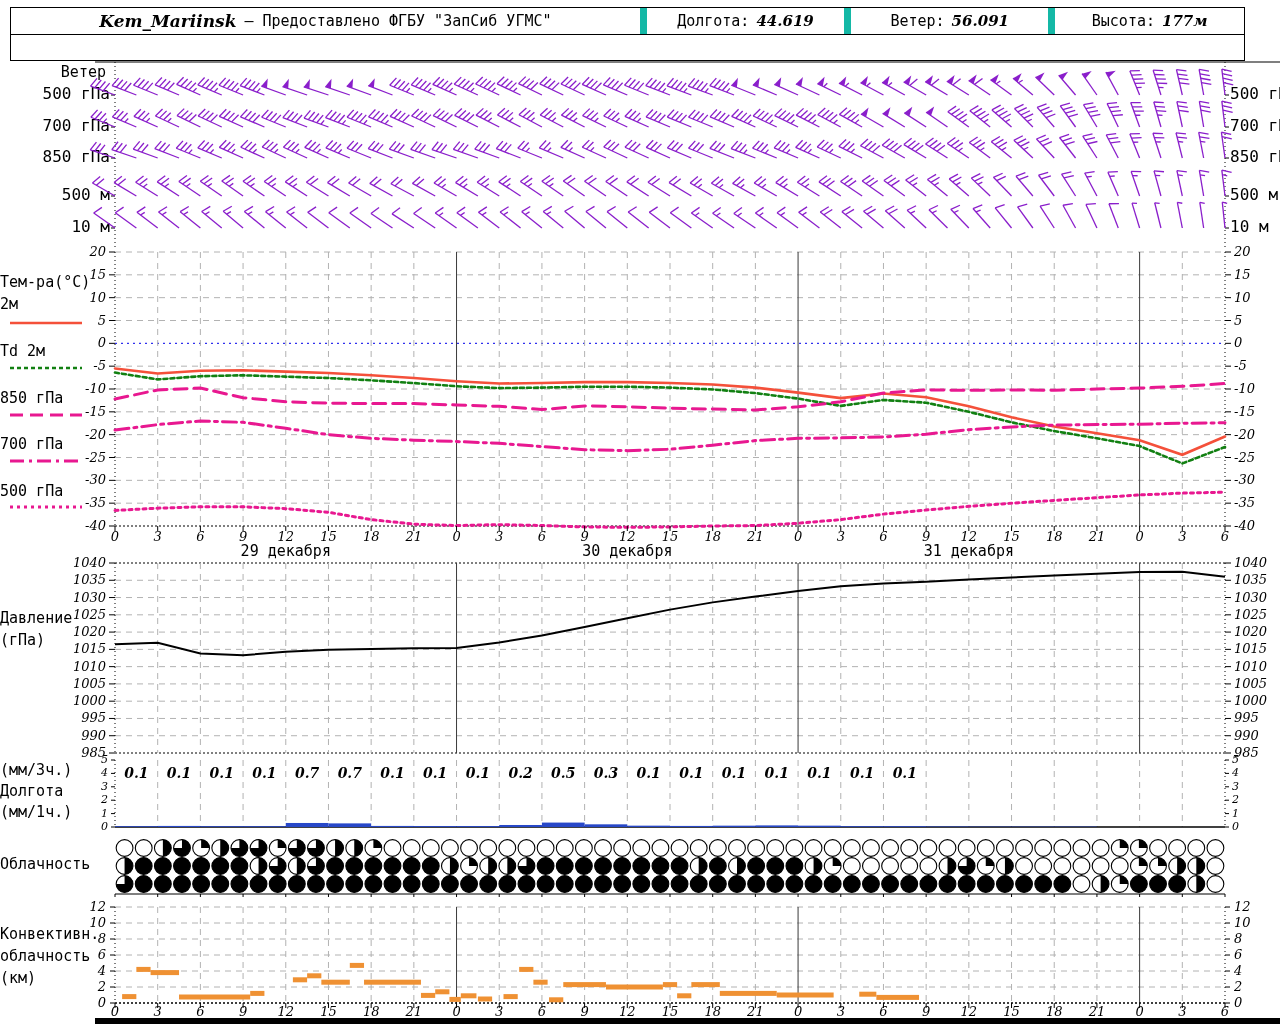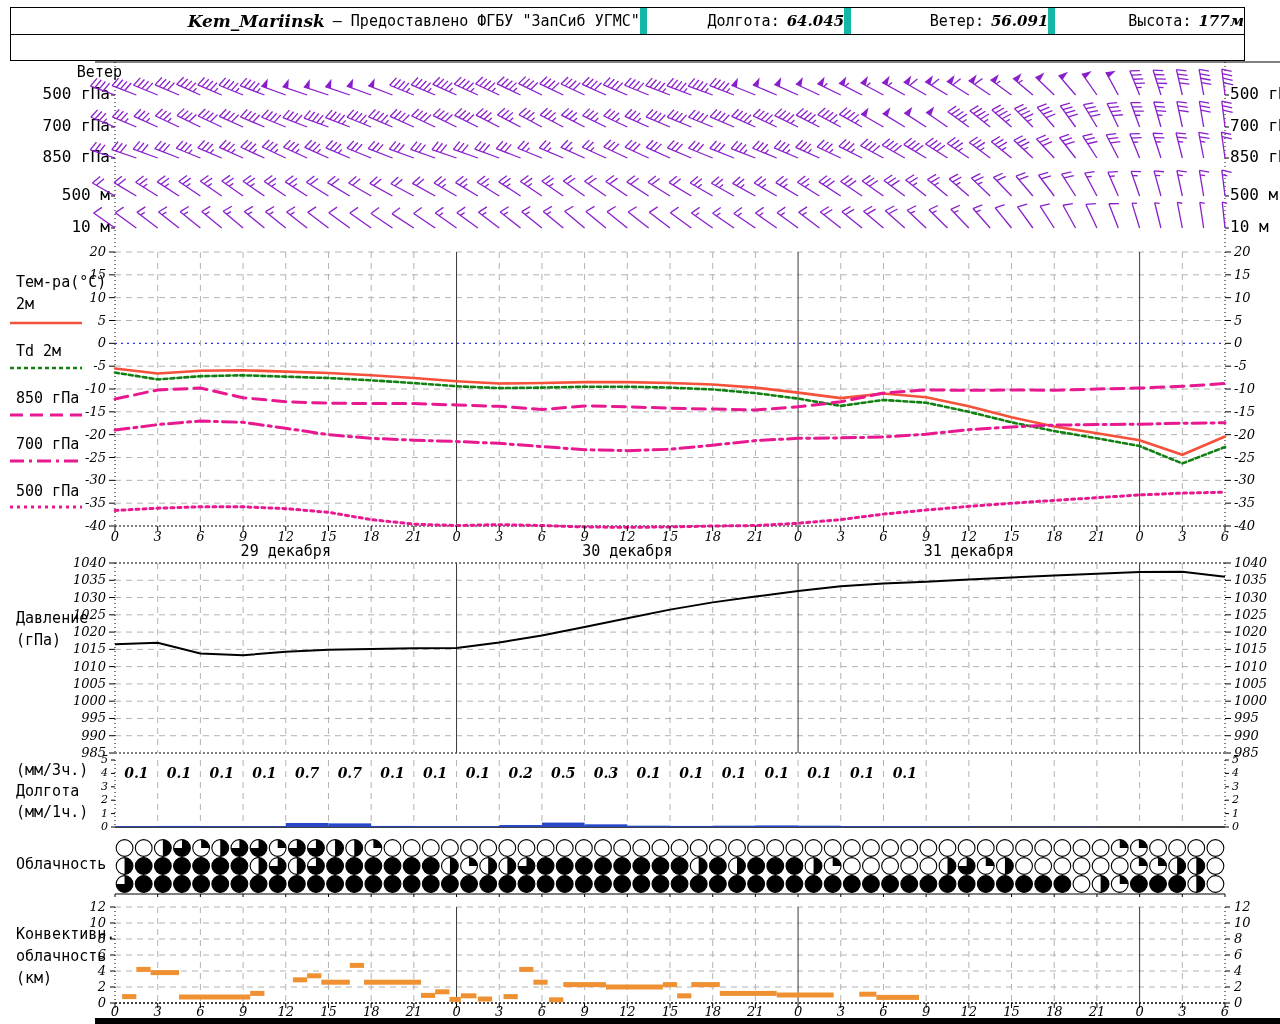--- a/index.html
+++ b/index.html
@@ -1,44 +1,44 @@
 <!DOCTYPE html>
 <html><head>
 <meta charset="utf-8">
 <style>
   html,body{margin:0;padding:0;background:#fff;}
   body{width:1280px;height:1024px;position:relative;font-family:"DejaVu Sans Mono",monospace;color:#000;overflow:hidden;}
   #chart{position:absolute;left:0;top:0;z-index:1;}
   .hdrbox{position:absolute;left:10px;top:7px;width:1233px;height:52px;border:1px solid #000;background:#fff;z-index:2;font-size:15px;}
   .hrow{display:flex;height:26px;align-items:center;}
   .hrow.r1{border-bottom:1px solid #000;}
-  .hcell{display:flex;align-items:center;justify-content:flex-end;height:100%;white-space:nowrap;overflow:hidden;}
+  .hcell{display:flex;align-items:center;justify-content:center;height:100%;white-space:nowrap;overflow:hidden;}
   .hcell+.hcell{border-left:7px solid #14b8a6;}
   .station{font:bold italic 17px "DejaVu Serif",serif;margin-right:8px;}
   .hval{font:bold italic 15px "DejaVu Serif",serif;margin-left:7px;}
-  .lbl{position:absolute;z-index:2;font:15px "DejaVu Sans Mono",monospace;line-height:16px;margin-left:16px;}
+  .lbl{position:absolute;z-index:2;font:15px "DejaVu Sans Mono",monospace;line-height:16px;}
   .ctr{width:106px;left:0;text-align:left;}
   .rt{width:106px;left:0;text-align:right;}
   text.tick{font:italic 13px "DejaVu Serif",serif;fill:#000;}
   text.stick{font:italic 11px "DejaVu Serif",serif;fill:#000;}
   text.pval{font:bold italic 14px "DejaVu Serif",serif;fill:#000;}
   text.date{font:15px "DejaVu Sans Mono",monospace;fill:#000;}
 </style>
 </head>
 <body>
 
 <div class="hdrbox">
   <div class="hrow r1">
     <div class="hcell" style="flex:0 0 51%">
       <span class="station">Kem_Mariinsk</span>
       <span>— Предоставлено ФГБУ "ЗапСиб УГМС"</span>
     </div>
     <div class="hcell" style="flex:0 0 16%">
       <span>Долгота:</span>
-      <span class="hval">64.045</span>
+      <span class="hval">44.619</span>
     </div>
     <div class="hcell" style="flex:0 0 16%">
       <span>Ветер:</span>
       <span class="hval">56.091</span>
     </div>
     <div class="hcell" style="flex:1 1 auto">
       <span>Высота:</span>
       <span class="hval">177м</span>
     </div>
   </div>

